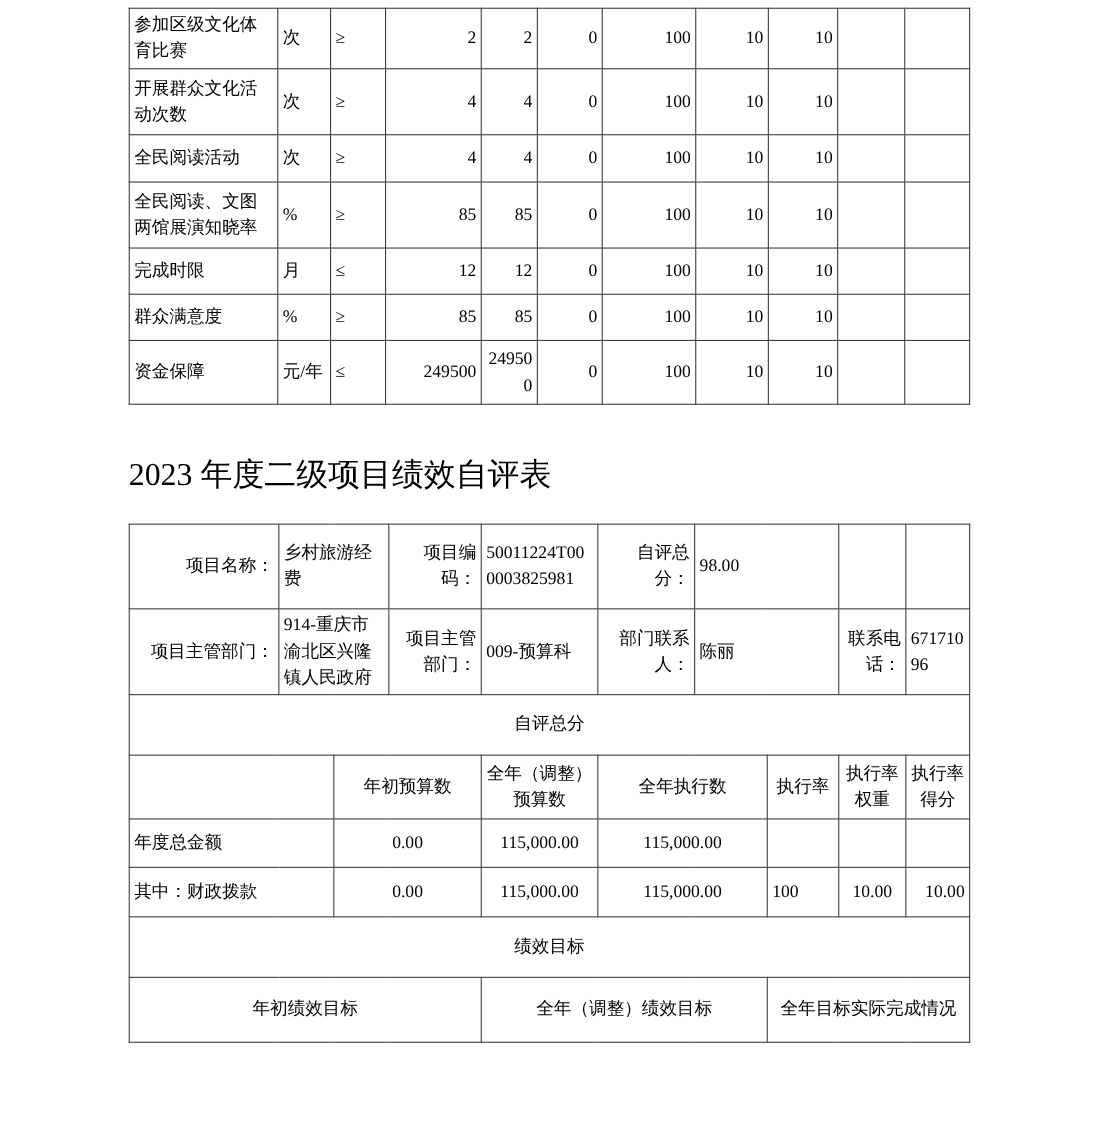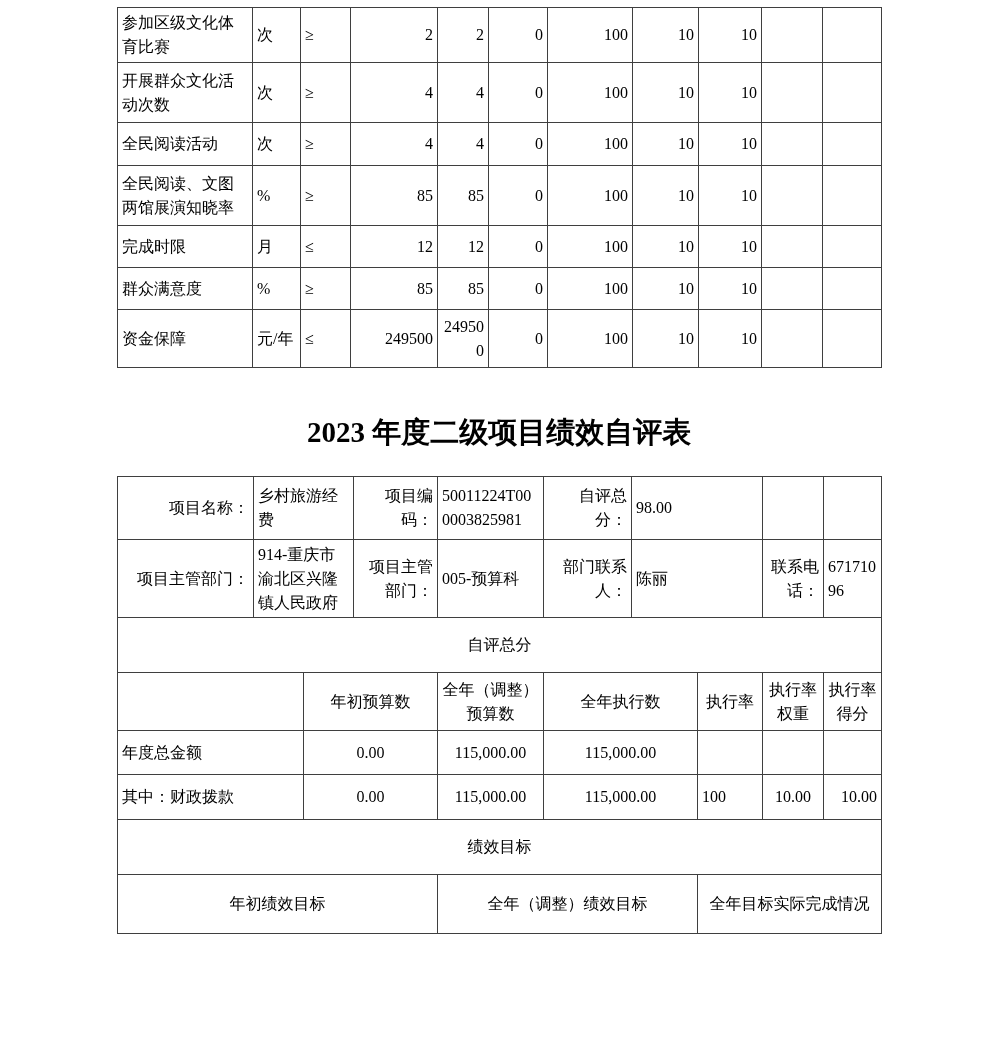--- a/index.html
+++ b/index.html
@@ -11,21 +11,21 @@
   #t1{margin-top:7px;}
   #t2{margin-top:0;}
   .l{text-align:left;}
   .r{text-align:right;padding-right:3px;}
   .c{text-align:center;}
   .lbl{text-align:left;padding:0 4px;margin-left:20px;}
   .lr{text-align:right;padding:2px 12px;}
   .lv{text-align:left;padding:2px 4px;}
   .sec{text-align:center;}
   .pad14{padding:2px 14px;}
-  .title{font-size:29px;font-weight:bold;text-align:center;line-height:38px;
+  .title{font-size:29px;font-weight:normal;line-height:38px;
          margin:45px 0 25px 117px;width:764px;}
 </style>
 </head>
 <body>
 
 <div class="page">
 
   <table class="tbl" id="t1">
     <colgroup>
       <col style="width:135px">
@@ -144,35 +144,35 @@
         <col style="width:50px">
       <col style="width:84px">
         <col style="width:106px">
         <col style="width:88px">
       <col style="width:66px">
         <col style="width:65px">
         <col style="width:61px">
       <col style="width:58px">
     </colgroup>
     <tbody>
-      <tr style="height:63px">
+      <tr style="height:77px">
         <td class="lr">项目名称：</td>
         <td class="lv" colspan="2">乡村旅游经费</td>
         <td class="lr">项目编码：</td>
         <td class="lv">50011224T000003825981</td>
         <td class="lr">自评总分：</td>
         <td class="lv" colspan="2">98.00</td>
         <td></td>
         <td></td>
       </tr>
       <tr style="height:78px">
         <td class="lr">项目主管部门：</td>
         <td class="lv" colspan="2">914-重庆市渝北区兴隆镇人民政府</td>
         <td class="lr">项目主管部门：</td>
-        <td class="lv">005-预算科</td>
+        <td class="lv">009-预算科</td>
         <td class="lr">部门联系人：</td>
         <td class="lv" colspan="2">陈丽</td>
         <td class="lr">联系电话：</td>
         <td class="lv">67171096</td>
       </tr>
       <tr style="height:55px">
         <td class="sec" colspan="10">自评总分</td>
       </tr>
       <tr style="height:58px">
         <td colspan="2"></td>

